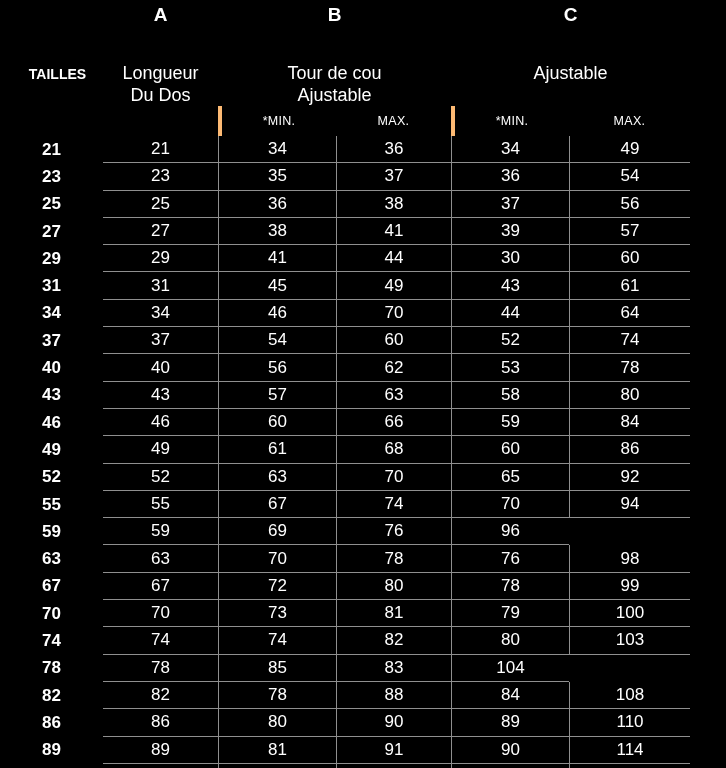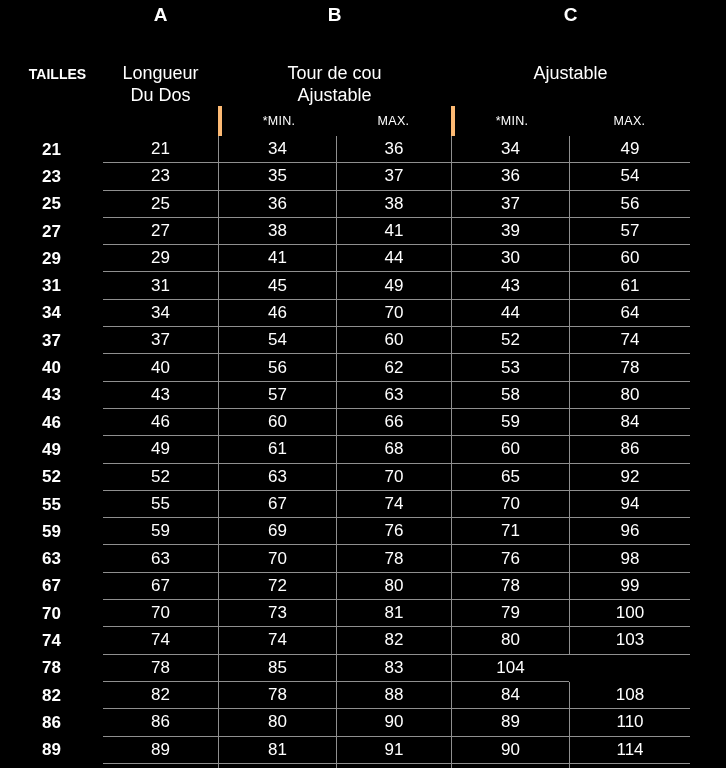--- a/index.html
+++ b/index.html
@@ -212,21 +212,20 @@
     <div class="cell bmax">74</div>
     <div class="cell cmin">70</div>
     <div class="cell cmax">94</div>
   </div>
 
   <div class="row">
     <div class="cell size">59</div>
     <div class="cell a">59</div>
     <div class="cell bmin">69</div>
     <div class="cell bmax">76</div>
-    <div class="cell cmin">71</div>
     <div class="cell cmax">96</div>
   </div>
 
   <div class="row">
     <div class="cell size">63</div>
     <div class="cell a">63</div>
     <div class="cell bmin">70</div>
     <div class="cell bmax">78</div>
     <div class="cell cmin">76</div>
     <div class="cell cmax">98</div>

